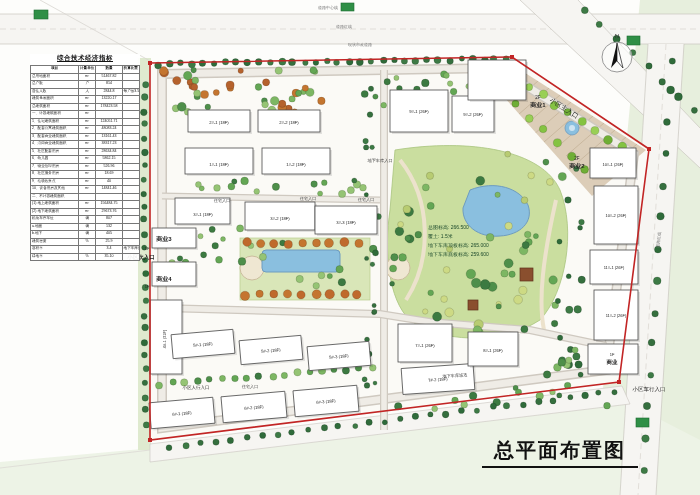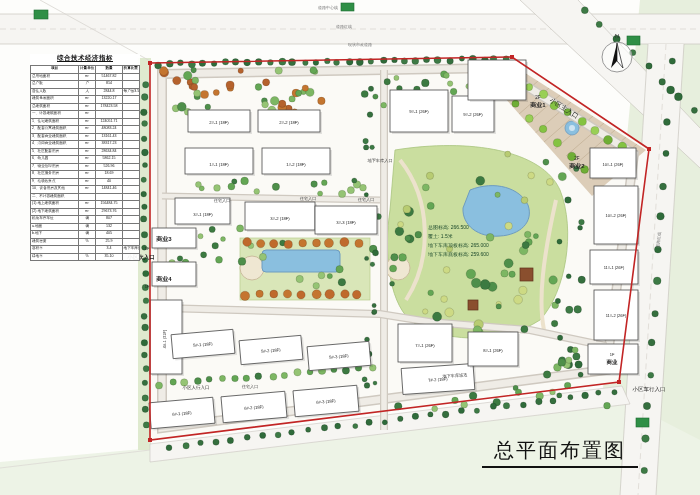--- a/index.html
+++ b/index.html
@@ -12,21 +12,21 @@
                text-decoration:underline;margin-bottom:2px;letter-spacing:.5px;}
   table.ind{width:100%;border-collapse:collapse;table-layout:fixed;}
   table.ind th,table.ind td{border:.5px solid #777;font-size:3.6px;color:#222;
                padding:.5px 1px;height:5.5px;line-height:1.05;overflow:hidden;white-space:nowrap;}
   table.ind th{font-weight:bold;text-align:center;background:#fff;}
   table.ind td:first-child{text-align:left;}
   table.ind td{text-align:center;}
   col.c-name{width:44%} col.c-unit{width:16%} col.c-qty{width:24%} col.c-rem{width:16%}
   
   .draw-title{position:absolute;left:482px;top:437px;width:156px;z-index:6;
-              text-align:center;font-size:20px;font-weight:normal;color:#111;
+              text-align:center;font-size:20px;font-weight:bold;color:#111;
               border-bottom:2.5px solid #111;padding-bottom:2px;letter-spacing:2px;}
 </style>
 </head>
 <body>
 
 <div class="stage">
 
   <svg width="700" height="495" viewBox="0 0 700 495">
     <defs>
       <clipPath id="plazaClip">

